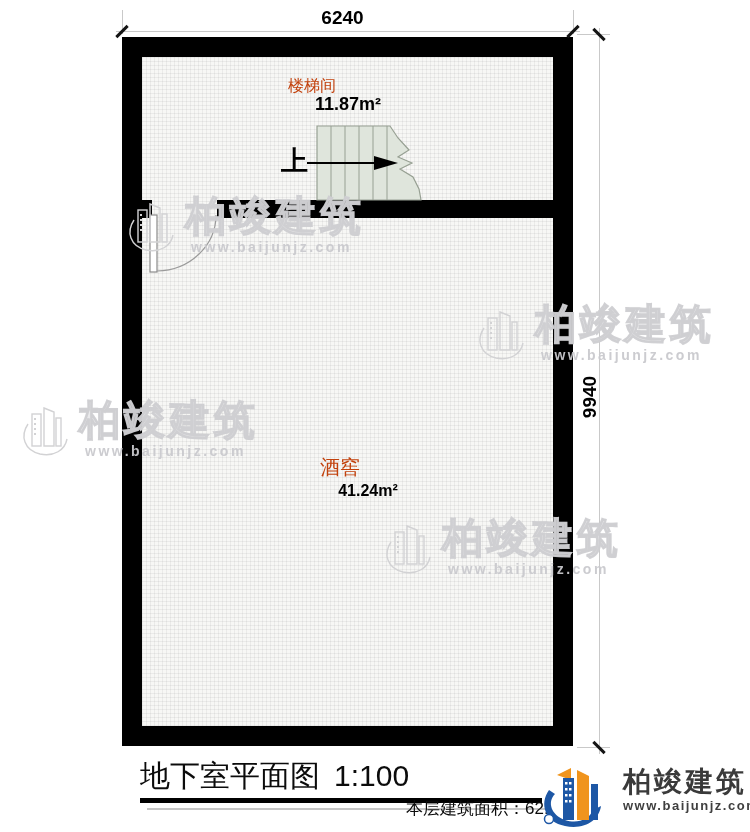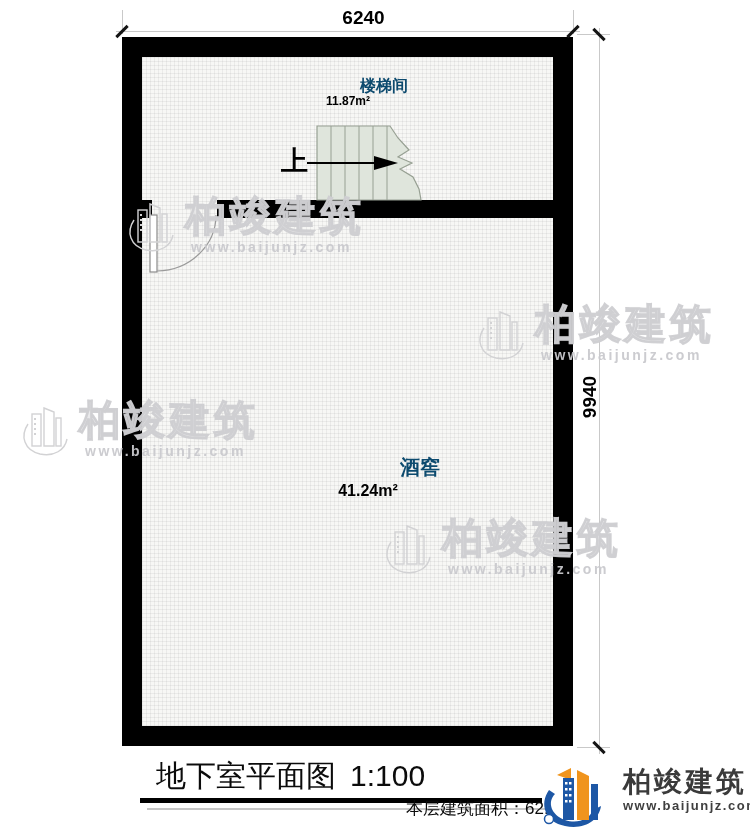--- a/index.html
+++ b/index.html
@@ -21,21 +21,21 @@
   .iwall{background:#000;z-index:2;}
   .iwall.stub{left:142px;top:200px;width:10px;height:18px;}
   .iwall.main{left:217px;top:200px;width:336px;height:18px;}
 
   
   .dimline{background:#c9c9c9;z-index:2;}
   .tick{width:16px;height:0;border-top:3px solid #141414;z-index:3;}
   .dim-label{font-weight:bold;font-size:19px;color:#000;z-index:3;}
 
   
-  .room-name{font-weight:bold;color:#0c4a6e;text-align:right;z-index:5;}
+  .room-name{font-weight:normal;color:#c2410c;text-align:left;z-index:5;}
   .room-area{font-weight:bold;color:#000;text-align:center;z-index:5;}
 
   
   .plan-svg{left:0;top:0;width:750px;height:832px;z-index:3;pointer-events:none;}
   .up-label{font-weight:bold;font-size:27px;color:#000;z-index:5;}
 
   
   .wm{display:flex;align-items:center;gap:7px;z-index:4;pointer-events:none;}
   .wm-brand{
     font-size:41px;font-weight:bold;letter-spacing:4px;line-height:1;
@@ -43,38 +43,38 @@
     -webkit-text-stroke:1.3px rgba(206,206,209,0.95);
     text-shadow:0 0 1px rgba(200,200,203,0.6);
     white-space:nowrap;
   }
   .wm-url{
     font-size:14px;font-weight:bold;letter-spacing:2.5px;margin-top:2px;margin-left:6px;
     color:rgba(201,201,205,0.95);white-space:nowrap;
   }
 
   
-  .fp-title{left:140px;top:756px;font-size:30px;color:#0b0b0b;z-index:6;white-space:nowrap;margin-left:16px;}
+  .fp-title{left:140px;top:756px;font-size:30px;color:#0b0b0b;z-index:6;white-space:nowrap;}
   .fp-title .scale{margin-left:14px;}
   .rule-black{left:140px;top:798px;width:402px;height:5px;background:#000;z-index:6;}
   .rule-gray{left:147px;top:808px;width:402px;height:2px;background:#c6c6c6;z-index:6;}
   .area-note{left:406px;top:797px;font-size:17px;color:#0b0b0b;z-index:6;white-space:nowrap;}
   .logo{left:537px;top:766px;z-index:7;display:flex;align-items:flex-start;gap:6px;}
   .logo-txt .brand{font-size:28px;font-weight:bold;color:#3a3a3a;letter-spacing:3px;line-height:1.15;white-space:nowrap;}
   .logo-txt .url{font-size:13px;font-weight:bold;color:#3f3f3f;letter-spacing:1.5px;white-space:nowrap;}
 </style>
 </head>
 <body>
 
 <div class="abs dimline" style="left:122px;top:10px;width:1px;height:24px;"></div>
 <div class="abs dimline" style="left:573px;top:10px;width:1px;height:24px;"></div>
 <div class="abs dimline" style="left:116px;top:31px;width:464px;height:1px;"></div>
 <div class="abs tick" style="left:114px;top:30px;transform:rotate(-45deg);"></div>
 <div class="abs tick" style="left:565px;top:30px;transform:rotate(-45deg);"></div>
-<div class="abs dim-label" style="left:138px;top:7px;width:451px;text-align:center;">6240</div>
+<div class="abs dim-label" style="left:117px;top:7px;width:451px;text-align:center;">6240</div>
 
 <div class="abs dimline" style="left:577px;top:34px;width:33px;height:1px;"></div>
 <div class="abs dimline" style="left:577px;top:747px;width:33px;height:1px;"></div>
 <div class="abs dimline" style="left:599px;top:28px;width:1px;height:726px;"></div>
 <div class="abs tick" style="left:591px;top:33px;transform:rotate(45deg);"></div>
 <div class="abs tick" style="left:591px;top:746px;transform:rotate(45deg);"></div>
 <div class="abs dim-label" style="left:568px;top:377px;width:44px;height:40px;display:flex;align-items:center;justify-content:center;transform:rotate(-90deg);">9940</div>
 
 <div class="abs outer-wall"></div>
 <div class="abs floor"></div>
@@ -96,21 +96,21 @@
   <line x1="307" y1="163" x2="376" y2="163" stroke="#000" stroke-width="2"></line>
   <polygon points="374,156 374,170 398,163" fill="#000"></polygon>
 
   <rect x="150" y="215" width="7" height="57" fill="#fff" stroke="#8a8a8a" stroke-width="1.2"></rect>
   <path d="M157 271 A 60 56 0 0 0 216 215" fill="none" stroke="#9a9a9a" stroke-width="1.2"></path>
 </svg>
 
 <div class="abs up-label" style="left:281px;top:143px;">上</div>
 
 <div class="abs room-name" style="left:288px;top:76px;width:120px;font-size:16px;">楼梯间</div>
-<div class="abs room-area" style="left:288px;top:94px;width:120px;font-size:12px;">11.87m²</div>
+<div class="abs room-area" style="left:288px;top:94px;width:120px;font-size:18px;">11.87m²</div>
 
 <div class="abs room-name" style="left:320px;top:454px;width:120px;font-size:20px;">酒窖</div>
 <div class="abs room-area" style="left:308px;top:482px;width:120px;font-size:16px;">41.24m²</div>
 
 <div class="abs wm" style="left:126px;top:196px;">
   <svg width="52" height="56" viewBox="0 0 52 56">
     <g fill="none" stroke="#d2d2d4" stroke-width="1.4">
       <rect x="12" y="12" width="9" height="32"></rect>
       <path d="M24 6 L34 10 L34 44 L24 44 Z"></path>
       <rect x="36" y="16" width="5" height="28"></rect>

